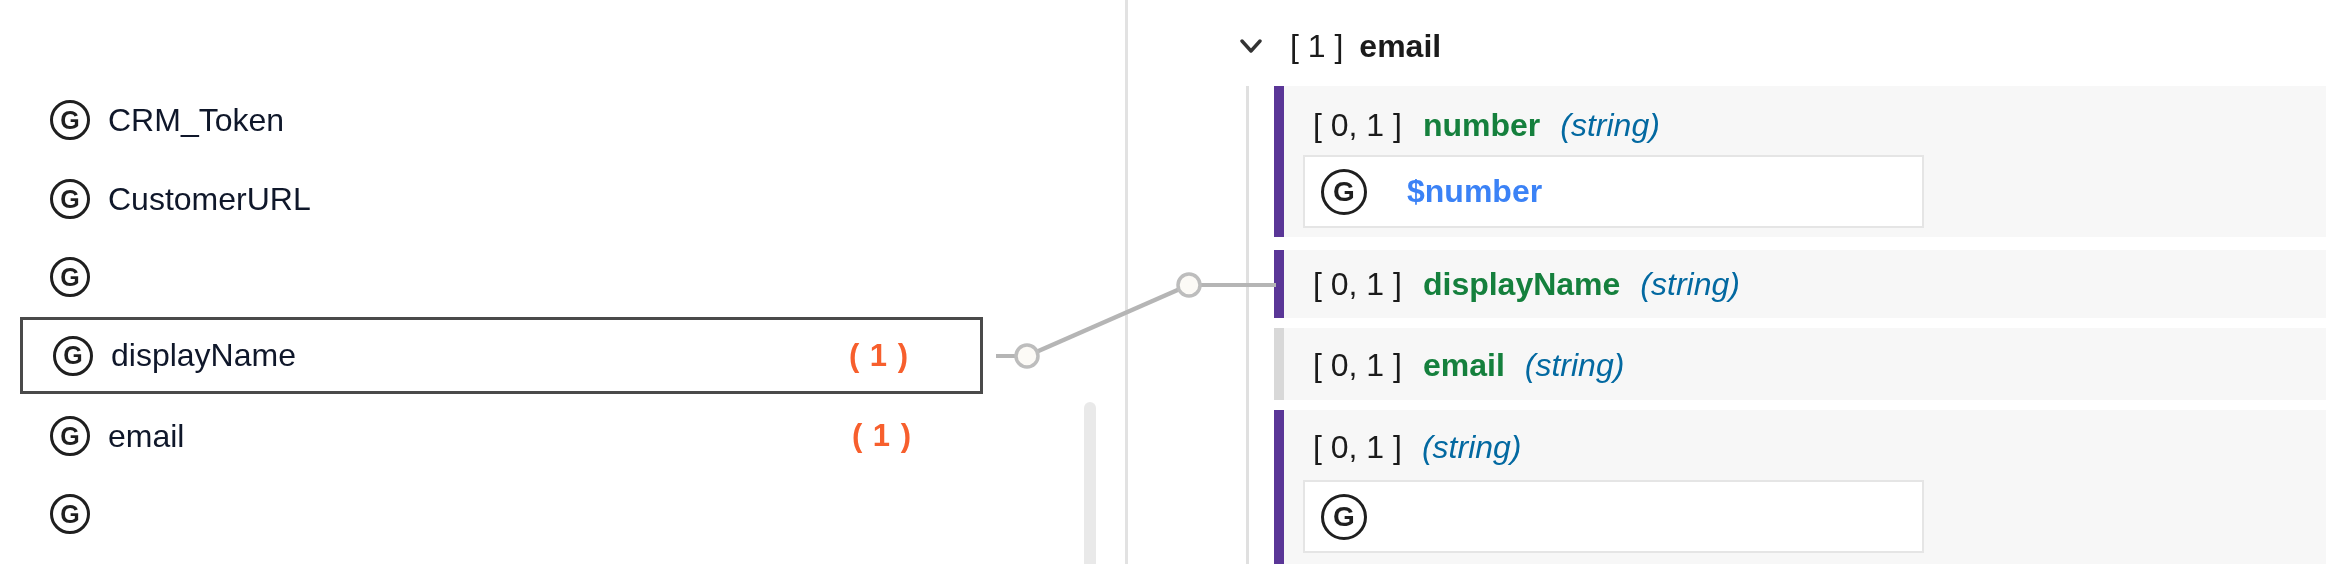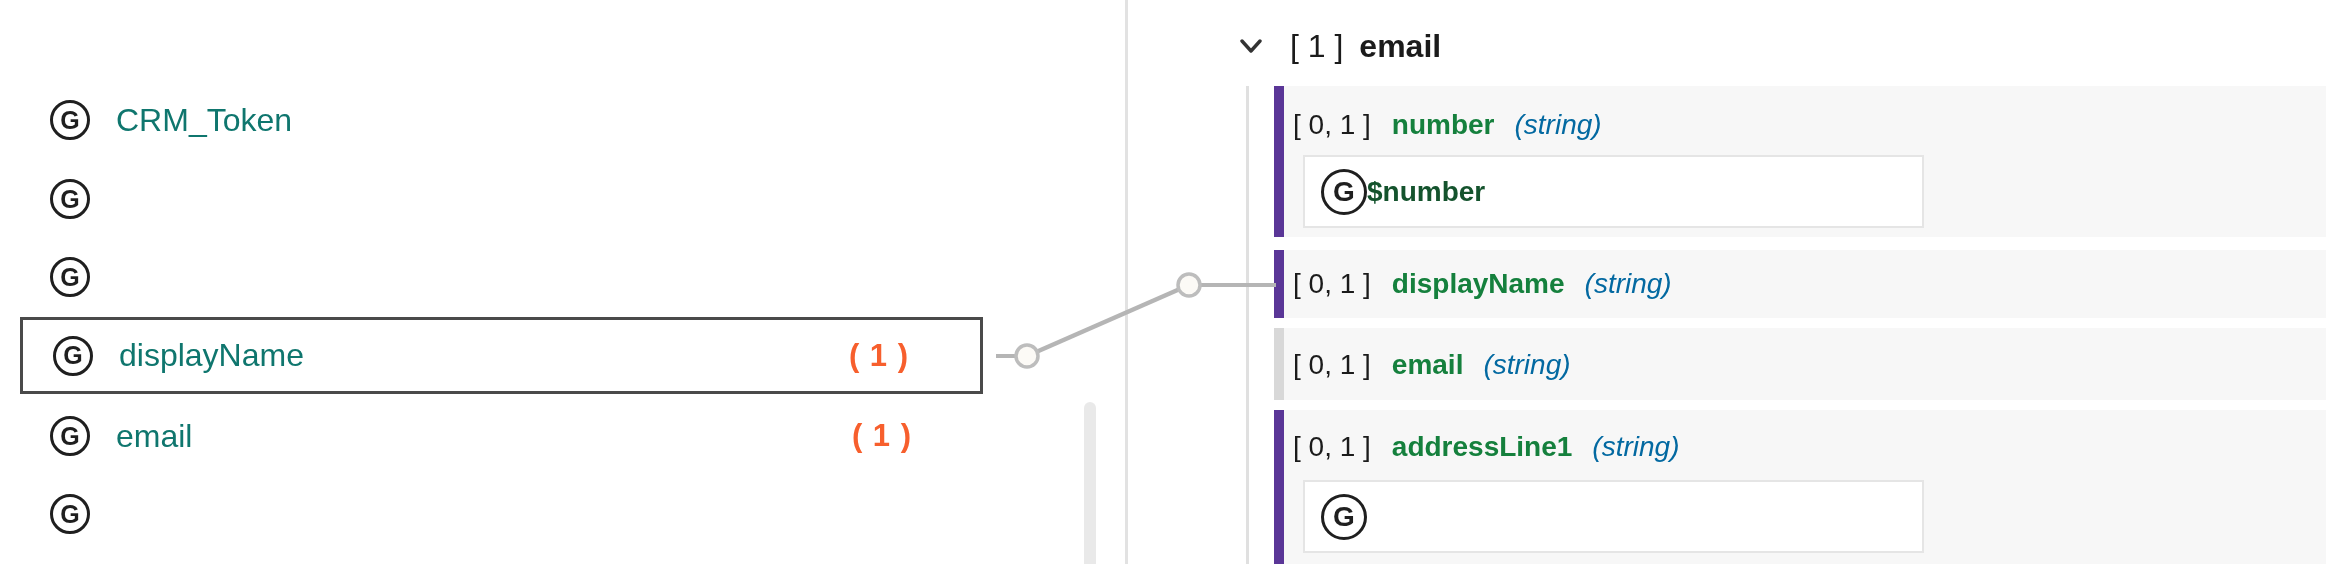--- a/index.html
+++ b/index.html
@@ -11,21 +11,21 @@
   .lrow{
     position:absolute;left:20px;width:963px;height:78px;
     display:flex;align-items:center;box-sizing:border-box;cursor:pointer;
   }
   .lrow.selected{border:3px solid #4a4a4a;background:#ffffff;}
   .gbadge{
     flex:none;width:40px;height:40px;margin-left:30px;border:3px solid #1f1f1f;
     border-radius:50%;box-sizing:border-box;display:flex;align-items:center;justify-content:center;
     font-size:25px;font-weight:700;color:#1f1f1f;line-height:1;
   }
-  .lrow .vlabel{margin-left:26px;font-size:32px;color:#0f766e;white-space:nowrap;}
+  .lrow .vlabel{margin-left:18px;font-size:32px;color:#0f172a;white-space:nowrap;}
   .vcount{
     position:absolute;right:71px;font-size:31px;font-weight:700;color:#f75f2d;
     letter-spacing:1px;white-space:nowrap;
   }
   
   .scrollbar-thumb{
     position:absolute;left:1084px;top:402px;width:12px;height:180px;
     background:#e9e9e9;border-radius:6px 6px 0 0;
   }
   .panel-divider{position:absolute;left:1125px;top:0;width:3px;height:564px;background:#e2e2e2;}
@@ -40,32 +40,32 @@
   .root-name{margin-left:16px;font-size:32px;font-weight:700;color:#1b1b1b;}
   .tree-guide{position:absolute;left:1246px;top:86px;width:3px;height:478px;background:#e0e0e0;}
   .rrow{
     position:absolute;left:1274px;width:1052px;background:#f7f7f7;box-sizing:border-box;
     overflow:hidden;cursor:pointer;
   }
   .rbar{position:absolute;left:0;top:0;bottom:0;width:10px;}
   .rbar.purple{background:#5a3697;}
   .rbar.gray{background:#d8d8d8;}
   .rlabel{
-    display:flex;align-items:flex-start;margin-left:19px;
-    font-size:28px;line-height:40px;white-space:pre;
+    display:flex;align-items:flex-start;margin-left:39px;
+    font-size:32px;line-height:40px;white-space:pre;
   }
   .rcard{color:#1b1b1b;}
   .rname{margin-left:21px;font-weight:700;color:#15803d;}
   .rtype{margin-left:20px;font-style:italic;color:#0369a1;}
   .chip{
     position:absolute;left:29px;width:621px;height:73px;background:#ffffff;
     border:2px solid #e5e5e5;box-sizing:border-box;display:flex;align-items:center;cursor:pointer;
   }
   .chip .gbadge{width:46px;height:46px;margin-left:16px;font-size:28px;}
-  .chip .cname{font-size:28px;font-weight:700;color:#14532d;white-space:nowrap;}
+  .chip .cname{margin-left:40px;font-size:32px;font-weight:700;color:#3b82f6;white-space:nowrap;}
   
   #row-number{top:86px;height:151px;}
   #row-number .rlabel{padding-top:19px;}
   #row-number .chip{top:69px;}
   #row-displayname{top:250px;height:68px;}
   #row-displayname .rlabel{padding-top:14px;}
   #row-type{top:328px;height:72px;}
   #row-type .rlabel{padding-top:17px;}
   #row-addressline1{top:410px;height:154px;}
   #row-addressline1 .rlabel{padding-top:17px;}
@@ -81,20 +81,21 @@
 
   <div>
 
     <div class="lrow" id="lrow-0">
       <span class="gbadge">G</span>
       <span class="vlabel">CRM_Token</span>
     </div>
 
     <div class="lrow" id="lrow-1">
       <span class="gbadge">G</span>
+      <span class="vlabel">CustomerURL</span>
     </div>
 
     <div class="lrow" id="lrow-2">
       <span class="gbadge">G</span>
     </div>
 
     <div class="lrow selected" id="lrow-3">
       <span class="gbadge">G</span>
       <span class="vlabel">displayName</span>
       <span class="vcount">( 1 )</span>
@@ -152,21 +153,20 @@
       <span class="rcard">[ 0, 1 ]</span>
       <span class="rname">email</span>
       <span class="rtype">(string)</span>
     </div>
   </div>
 
   <div class="rrow" id="row-addressline1">
     <div class="rbar purple"></div>
     <div class="rlabel">
       <span class="rcard">[ 0, 1 ]</span>
-      <span class="rname">addressLine1</span>
       <span class="rtype">(string)</span>
     </div>
     <div class="chip">
       <span class="gbadge">G</span>
     </div>
   </div>
 
   <svg class="connector-svg" viewBox="0 0 2328 564">
     <line x1="996" y1="356" x2="1027" y2="356" stroke="#b5b5b5" stroke-width="4"></line>
     <line x1="1027" y1="356" x2="1189" y2="285" stroke="#b5b5b5" stroke-width="4.5"></line>

